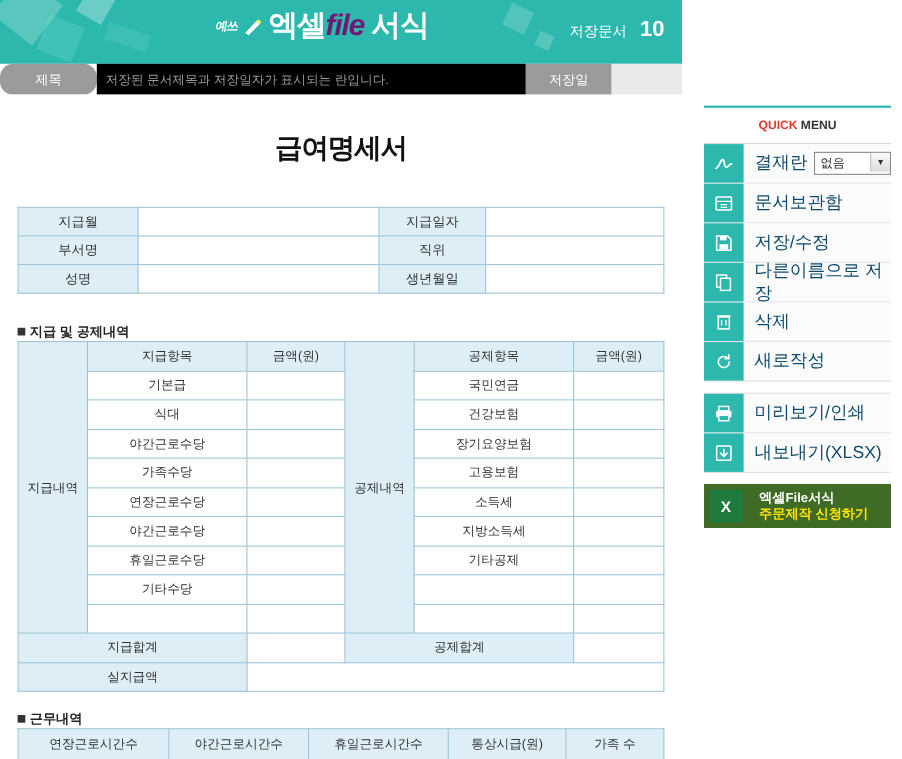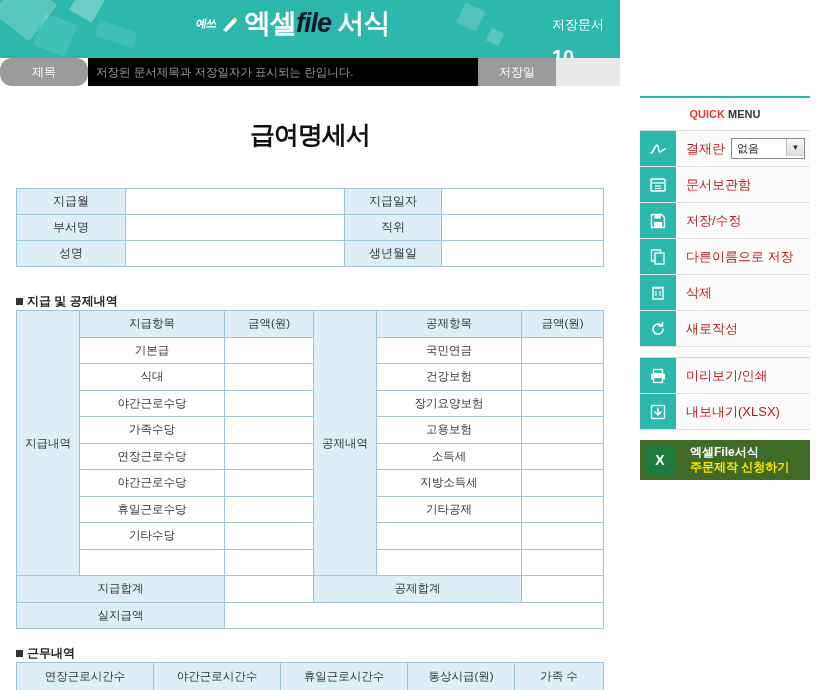--- a/index.html
+++ b/index.html
@@ -58,31 +58,30 @@
   }
   .logo-pen svg { display: block; }
   .logo-title {
     font-size: 27px;
     font-weight: bold;
     color: #ffffff;
     letter-spacing: -1px;
     line-height: 1;
   }
   .logo-title .file {
-    color: #0f172a;
+    color: #701a75;
     font-style: italic;
   }
   .header-right {
     position: absolute;
     right: 16px; top: 16px;
     display: flex;
     align-items: baseline;
     gap: 12px;
     color: #ffffff;
-    flex-direction: column;
   }
   .header-right .lbl { font-size: 13px; }
   .header-right .num { font-size: 20px; font-weight: bold; }
 
   
   .titlebar {
     position: absolute;
     left: 0; top: 58px;
     width: 620px;
     height: 28px;
@@ -241,22 +240,22 @@
     height: 35px;
     background: #2cb8ad;
     color: #ffffff;
     display: flex;
     align-items: center;
     justify-content: center;
     flex: 0 0 36px;
   }
   .qlabel {
     padding-left: 10px;
-    font-size: 13px;
-    color: #b91c1c;
+    font-size: 16px;
+    color: #0c4a6e;
     flex: 1;
   }
   .qrow.withselect .qlabel { flex: 0 0 auto; padding-right: 6px; }
   .sel {
     width: 72px;
     height: 19px;
     border: 1px solid #8a8a8a;
     background: #ffffff;
     font-size: 11px;
     display: flex;

